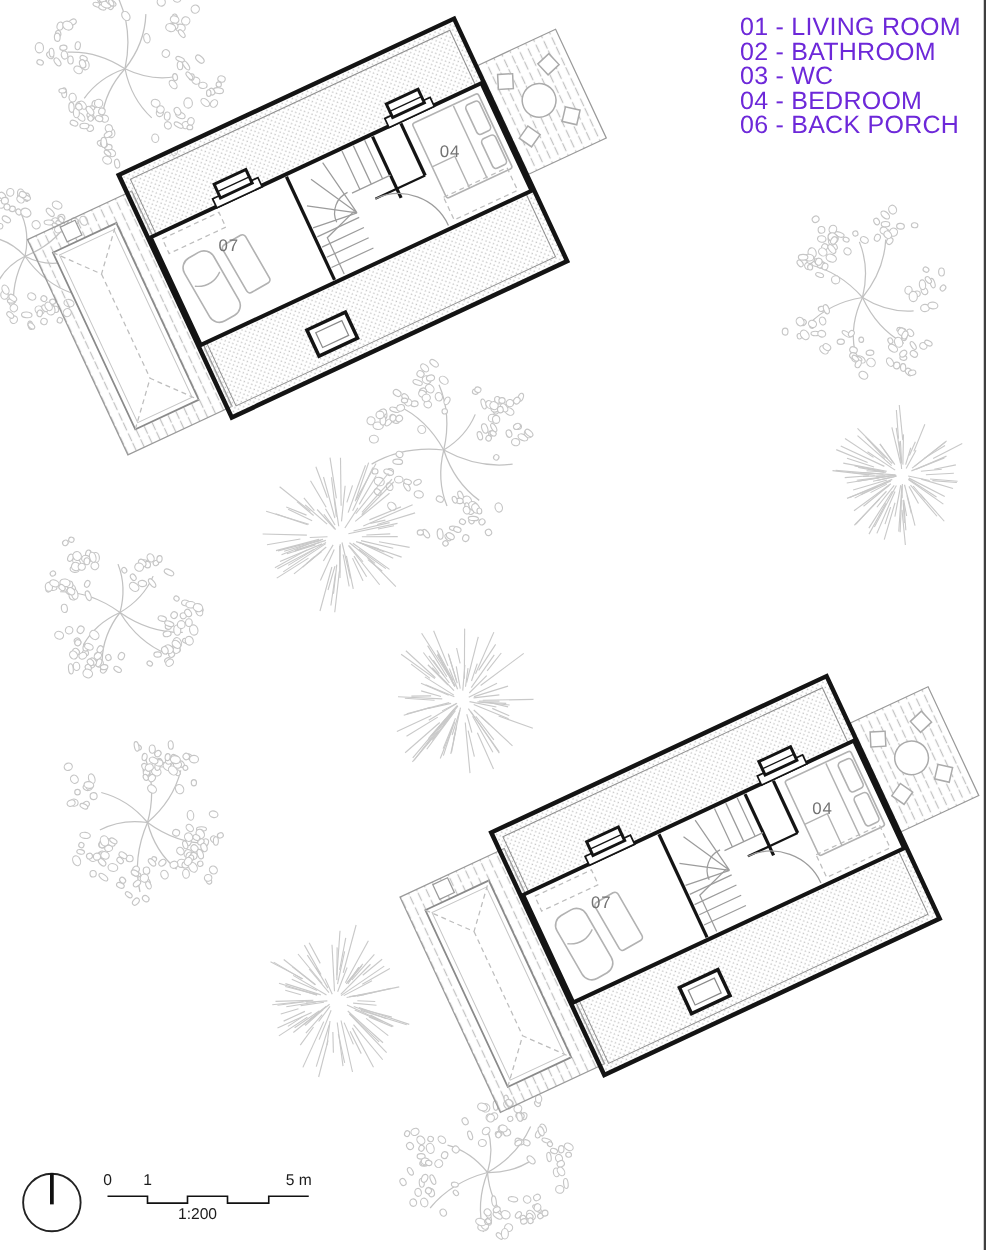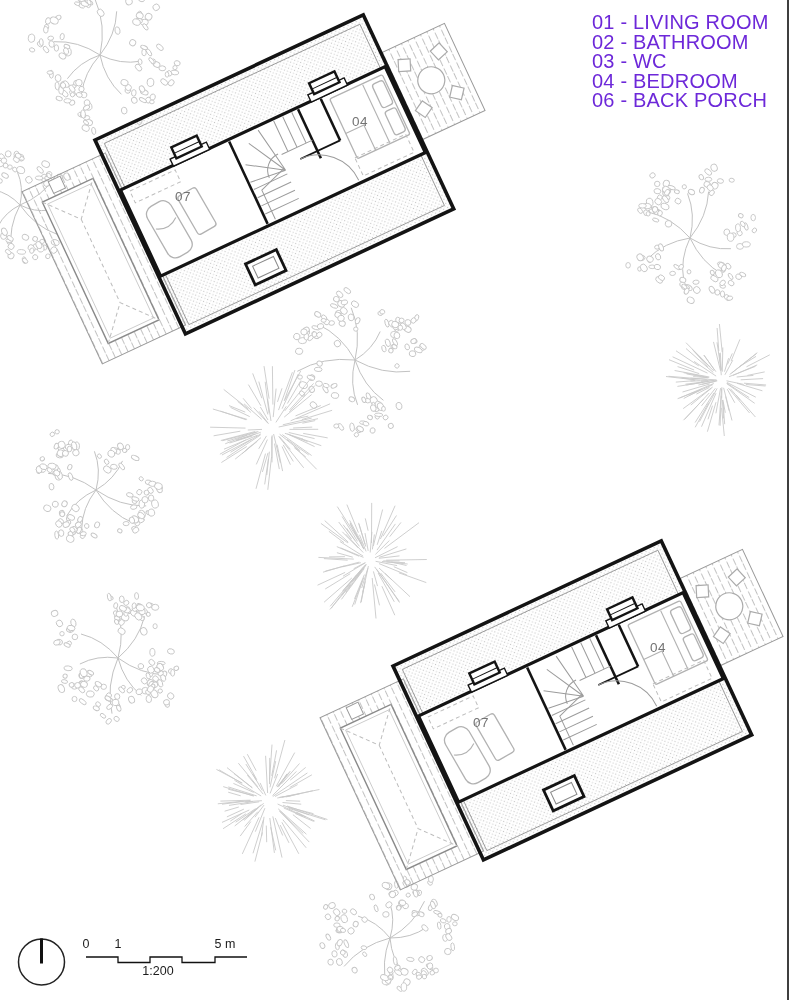--- a/index.html
+++ b/index.html
@@ -1304,17 +1304,17 @@
     <div class="legend-item">06 - BACK PORCH</div>
   </div>
 
   <div class="room-label" style="left:183px;top:196px;">07</div>
   <div class="room-label" style="left:360px;top:121px;">04</div>
   <div class="room-label" style="left:481px;top:722px;">07</div>
   <div class="room-label" style="left:658px;top:647px;">04</div>
 
   <div class="scale-label" style="left:86px;top:944px;">0</div>
   <div class="scale-label" style="left:118px;top:944px;">1</div>
-  <div class="scale-label" style="left:225px;top:944px;text-align:center;">5 m</div>
+  <div class="scale-label" style="left:239px;top:944px;text-align:center;">5 m</div>
   <div class="scale-label" style="left:158px;top:971px;">1:200</div>
 
   <div class="edge-line"></div>
 </div>
 
 </body></html>

